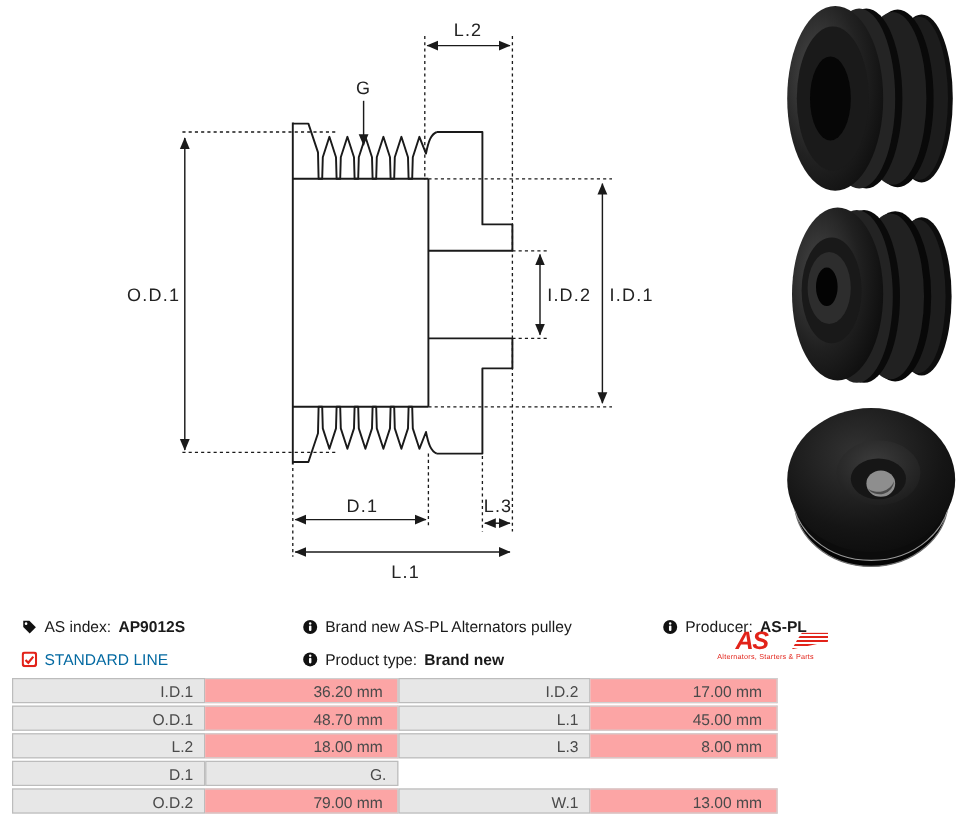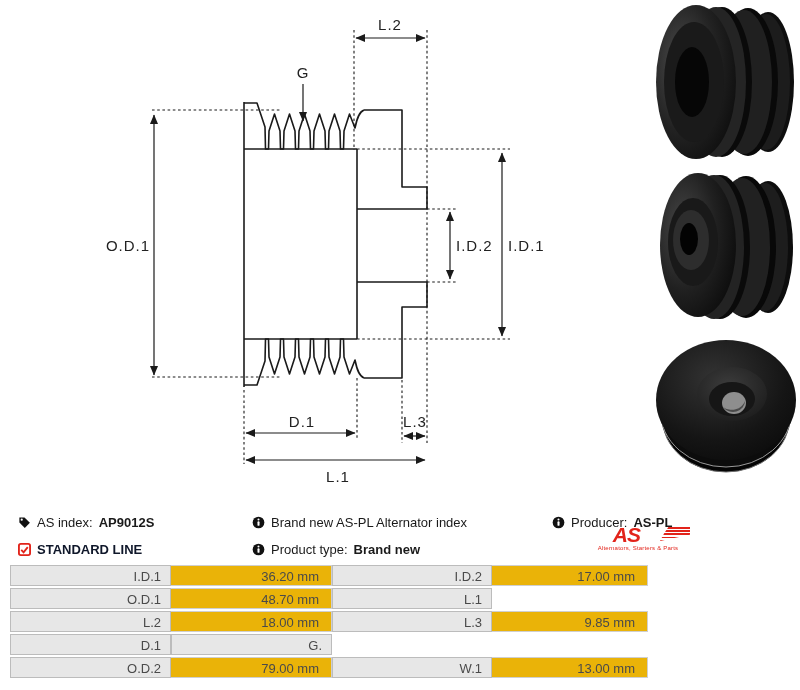--- a/index.html
+++ b/index.html
@@ -11,36 +11,36 @@
   #drawing{position:absolute;left:0;top:0;}
   .dim-label{font-family:"Liberation Sans",sans-serif;font-size:15px;fill:#222;letter-spacing:1px;}
   
   .photo{position:absolute;left:650px;width:150px;}
   #photo1{top:2px;height:162px;}
   #photo2{top:165px;height:162px;}
   #photo3{top:322px;height:172px;}
   
   .info-item{position:absolute;display:flex;align-items:center;gap:6px;font-size:13px;white-space:nowrap;}
   .info-item .val{font-weight:bold;}
-  .standard{color:#0f172a;font-weight:bold;}
+  .standard{color:#0369a1;font-weight:normal;}
   .ico{flex:0 0 auto;display:inline-block;}
   
   #aslogo{position:absolute;left:586px;top:526px;width:104px;text-align:center;}
   #aslogo .mark{display:flex;align-items:center;justify-content:flex-end;gap:20px;}
   #aslogo .as-text{font-style:italic;font-weight:900;font-size:21px;color:#e2231a;letter-spacing:-1px;line-height:18px;}
   #aslogo .stripes{width:30px;height:14px;margin-bottom:2px;
      background:repeating-linear-gradient(#e2231a 0 1.6px,transparent 1.6px 3.2px);
      clip-path:polygon(28% 0,100% 0,100% 55%,0 100%,14% 45%);}
   #aslogo .tagline{font-size:6px;color:#e2231a;margin-top:1px;letter-spacing:.2px;}
   
   #spec-table{position:absolute;left:10px;top:565px;width:640px;}
   .spec-row{display:grid;grid-template-columns:161px 161px 160px 156px;margin-bottom:2px;}
   .cell{height:21px;line-height:21px;font-size:13px;color:#4a4a4a;text-align:right;box-sizing:border-box;}
   .cell.lab{background:#e7e7e7;border:1px solid #bcbcbc;padding-right:9px;}
-  .cell.val{background:#eab308;border:1px solid #cfcfcf;border-left:none;padding-right:12px;}
+  .cell.val{background:#fca5a5;border:1px solid #cfcfcf;border-left:none;padding-right:12px;}
 </style>
 </head>
 <body>
 
 <svg id="drawing" width="640" height="510" viewBox="0 0 640 510">
   <defs>
     <marker id="arr" viewBox="0 0 10 10" refX="8.5" refY="5" markerWidth="9" markerHeight="9" orient="auto-start-reverse">
       <path d="M0,1.2 L9,5 L0,8.8 z" fill="#1a1a1a"></path>
     </marker>
   </defs>
@@ -182,21 +182,21 @@
   </svg>
   <span class="standard">STANDARD LINE</span>
 </div>
 
 <div class="info-item" style="left:252px;top:515px;">
   <svg class="ico" width="13" height="13" viewBox="0 0 14 14">
     <circle cx="7" cy="7" r="6.3" fill="#111"></circle>
     <circle cx="7" cy="3.8" r="1.1" fill="#fff"></circle>
     <rect x="5.9" y="5.6" width="2.2" height="5" rx="1" fill="#fff"></rect>
   </svg>
-  <span>Brand new AS-PL Alternator index</span>
+  <span>Brand new AS-PL Alternators pulley</span>
 </div>
 
 <div class="info-item" style="left:252px;top:542px;">
   <svg class="ico" width="13" height="13" viewBox="0 0 14 14">
     <circle cx="7" cy="7" r="6.3" fill="#111"></circle>
     <circle cx="7" cy="3.8" r="1.1" fill="#fff"></circle>
     <rect x="5.9" y="5.6" width="2.2" height="5" rx="1" fill="#fff"></rect>
   </svg>
   <span>Product type:</span>
   <span class="val">Brand new</span>
@@ -224,26 +224,27 @@
   <div class="spec-row">
     <div class="cell lab">I.D.1</div>
     <div class="cell val">36.20 mm</div>
     <div class="cell lab">I.D.2</div>
     <div class="cell val">17.00 mm</div>
   </div>
   <div class="spec-row">
     <div class="cell lab">O.D.1</div>
     <div class="cell val">48.70 mm</div>
     <div class="cell lab">L.1</div>
+    <div class="cell val">45.00 mm</div>
   </div>
   <div class="spec-row">
     <div class="cell lab">L.2</div>
     <div class="cell val">18.00 mm</div>
     <div class="cell lab">L.3</div>
-    <div class="cell val">9.85 mm</div>
+    <div class="cell val">8.00 mm</div>
   </div>
   <div class="spec-row">
     <div class="cell lab">D.1</div>
     <div class="cell lab">G.</div>
   </div>
   <div class="spec-row">
     <div class="cell lab">O.D.2</div>
     <div class="cell val">79.00 mm</div>
     <div class="cell lab">W.1</div>
     <div class="cell val">13.00 mm</div>

